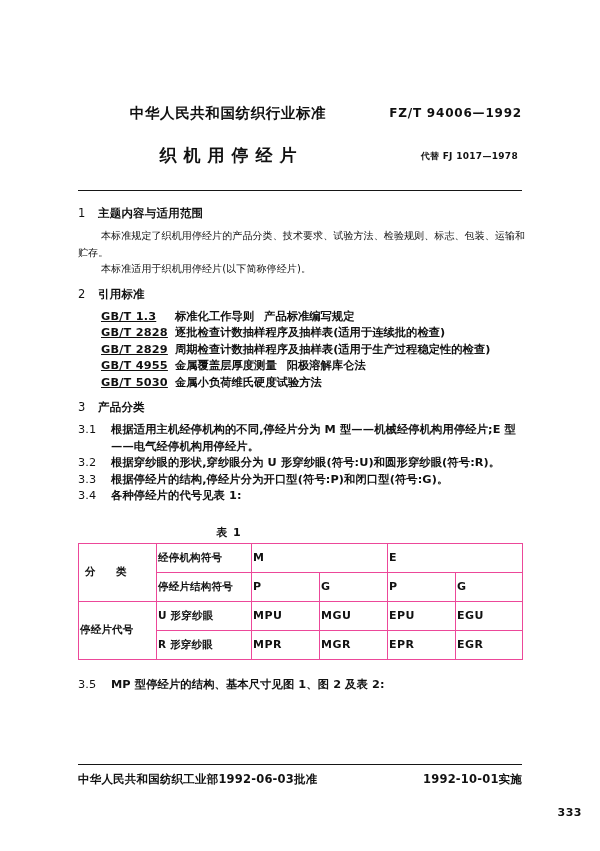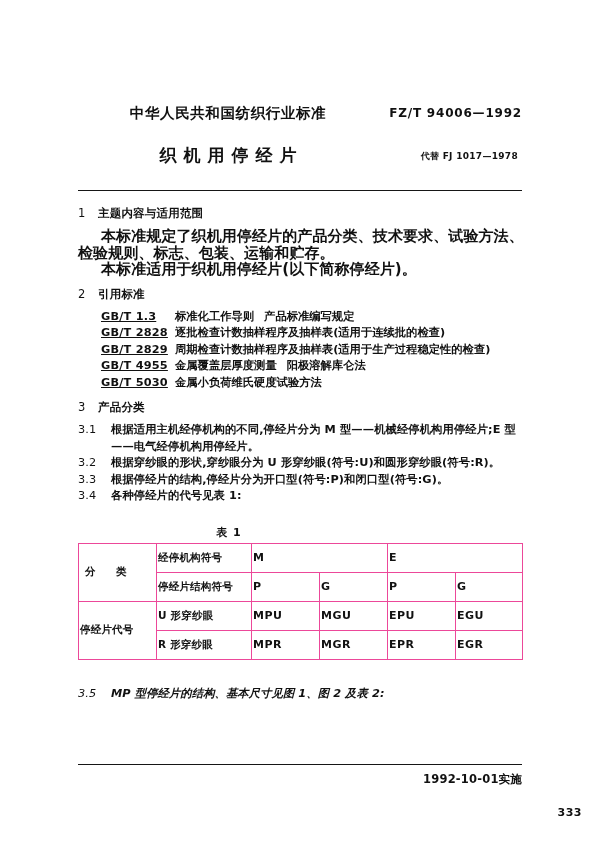--- a/index.html
+++ b/index.html
@@ -94,22 +94,22 @@
     letter-spacing: 0.2px;
     margin: 0 0 7px 0;
     line-height: 15px;
   }
   .sec-head .num {
     display: inline-block;
     width: 20px;
     font-weight: normal;
   }
   .para {
-    font-size: 15px;
-    font-weight: bold;
+    font-size: 10px;
+    font-weight: normal;
     line-height: 16.5px;
     letter-spacing: 0.1px;
     margin: 0;
   }
   .para.indent {
     text-indent: 23px;
   }
   .blockgap { height: 9px; }
 
   .ref-list {
@@ -179,22 +179,21 @@
   table.spec td.spaced {
     letter-spacing: 5px;
     text-indent: 5px;
   }
   table.spec .outer-t { border-top-width: 1.5px; }
   table.spec .outer-b { border-bottom-width: 1.5px; }
   table.spec .outer-l { border-left-width: 1.5px; }
   table.spec .outer-r { border-right-width: 1.5px; }
 
   .after-table {
-    margin-top: 26px;
-    font-style: italic;
+    margin-top: 17px;
   }
 
   
   .rule-bottom {
     position: absolute;
     left: 78px;
     top: 764px;
     width: 444px;
     height: 0;
     border-top: 1.6px solid #161616;
@@ -320,17 +319,18 @@
         </tr>
       </tbody>
     </table>
 
     <p class="numbered after-table"><span class="nlab">3.5</span><span>MP 型停经片的结构、基本尺寸见图 1、图 2 及表 2:</span></p>
 
   </div>
 
   <div class="rule-bottom"></div>
   <div class="footer">
+    <div class="footer-left">中华人民共和国纺织工业部1992-06-03批准</div>
     <div class="footer-right">1992-10-01实施</div>
   </div>
   <div class="page-num">333</div>
 
 </div>
 
 </body></html>

